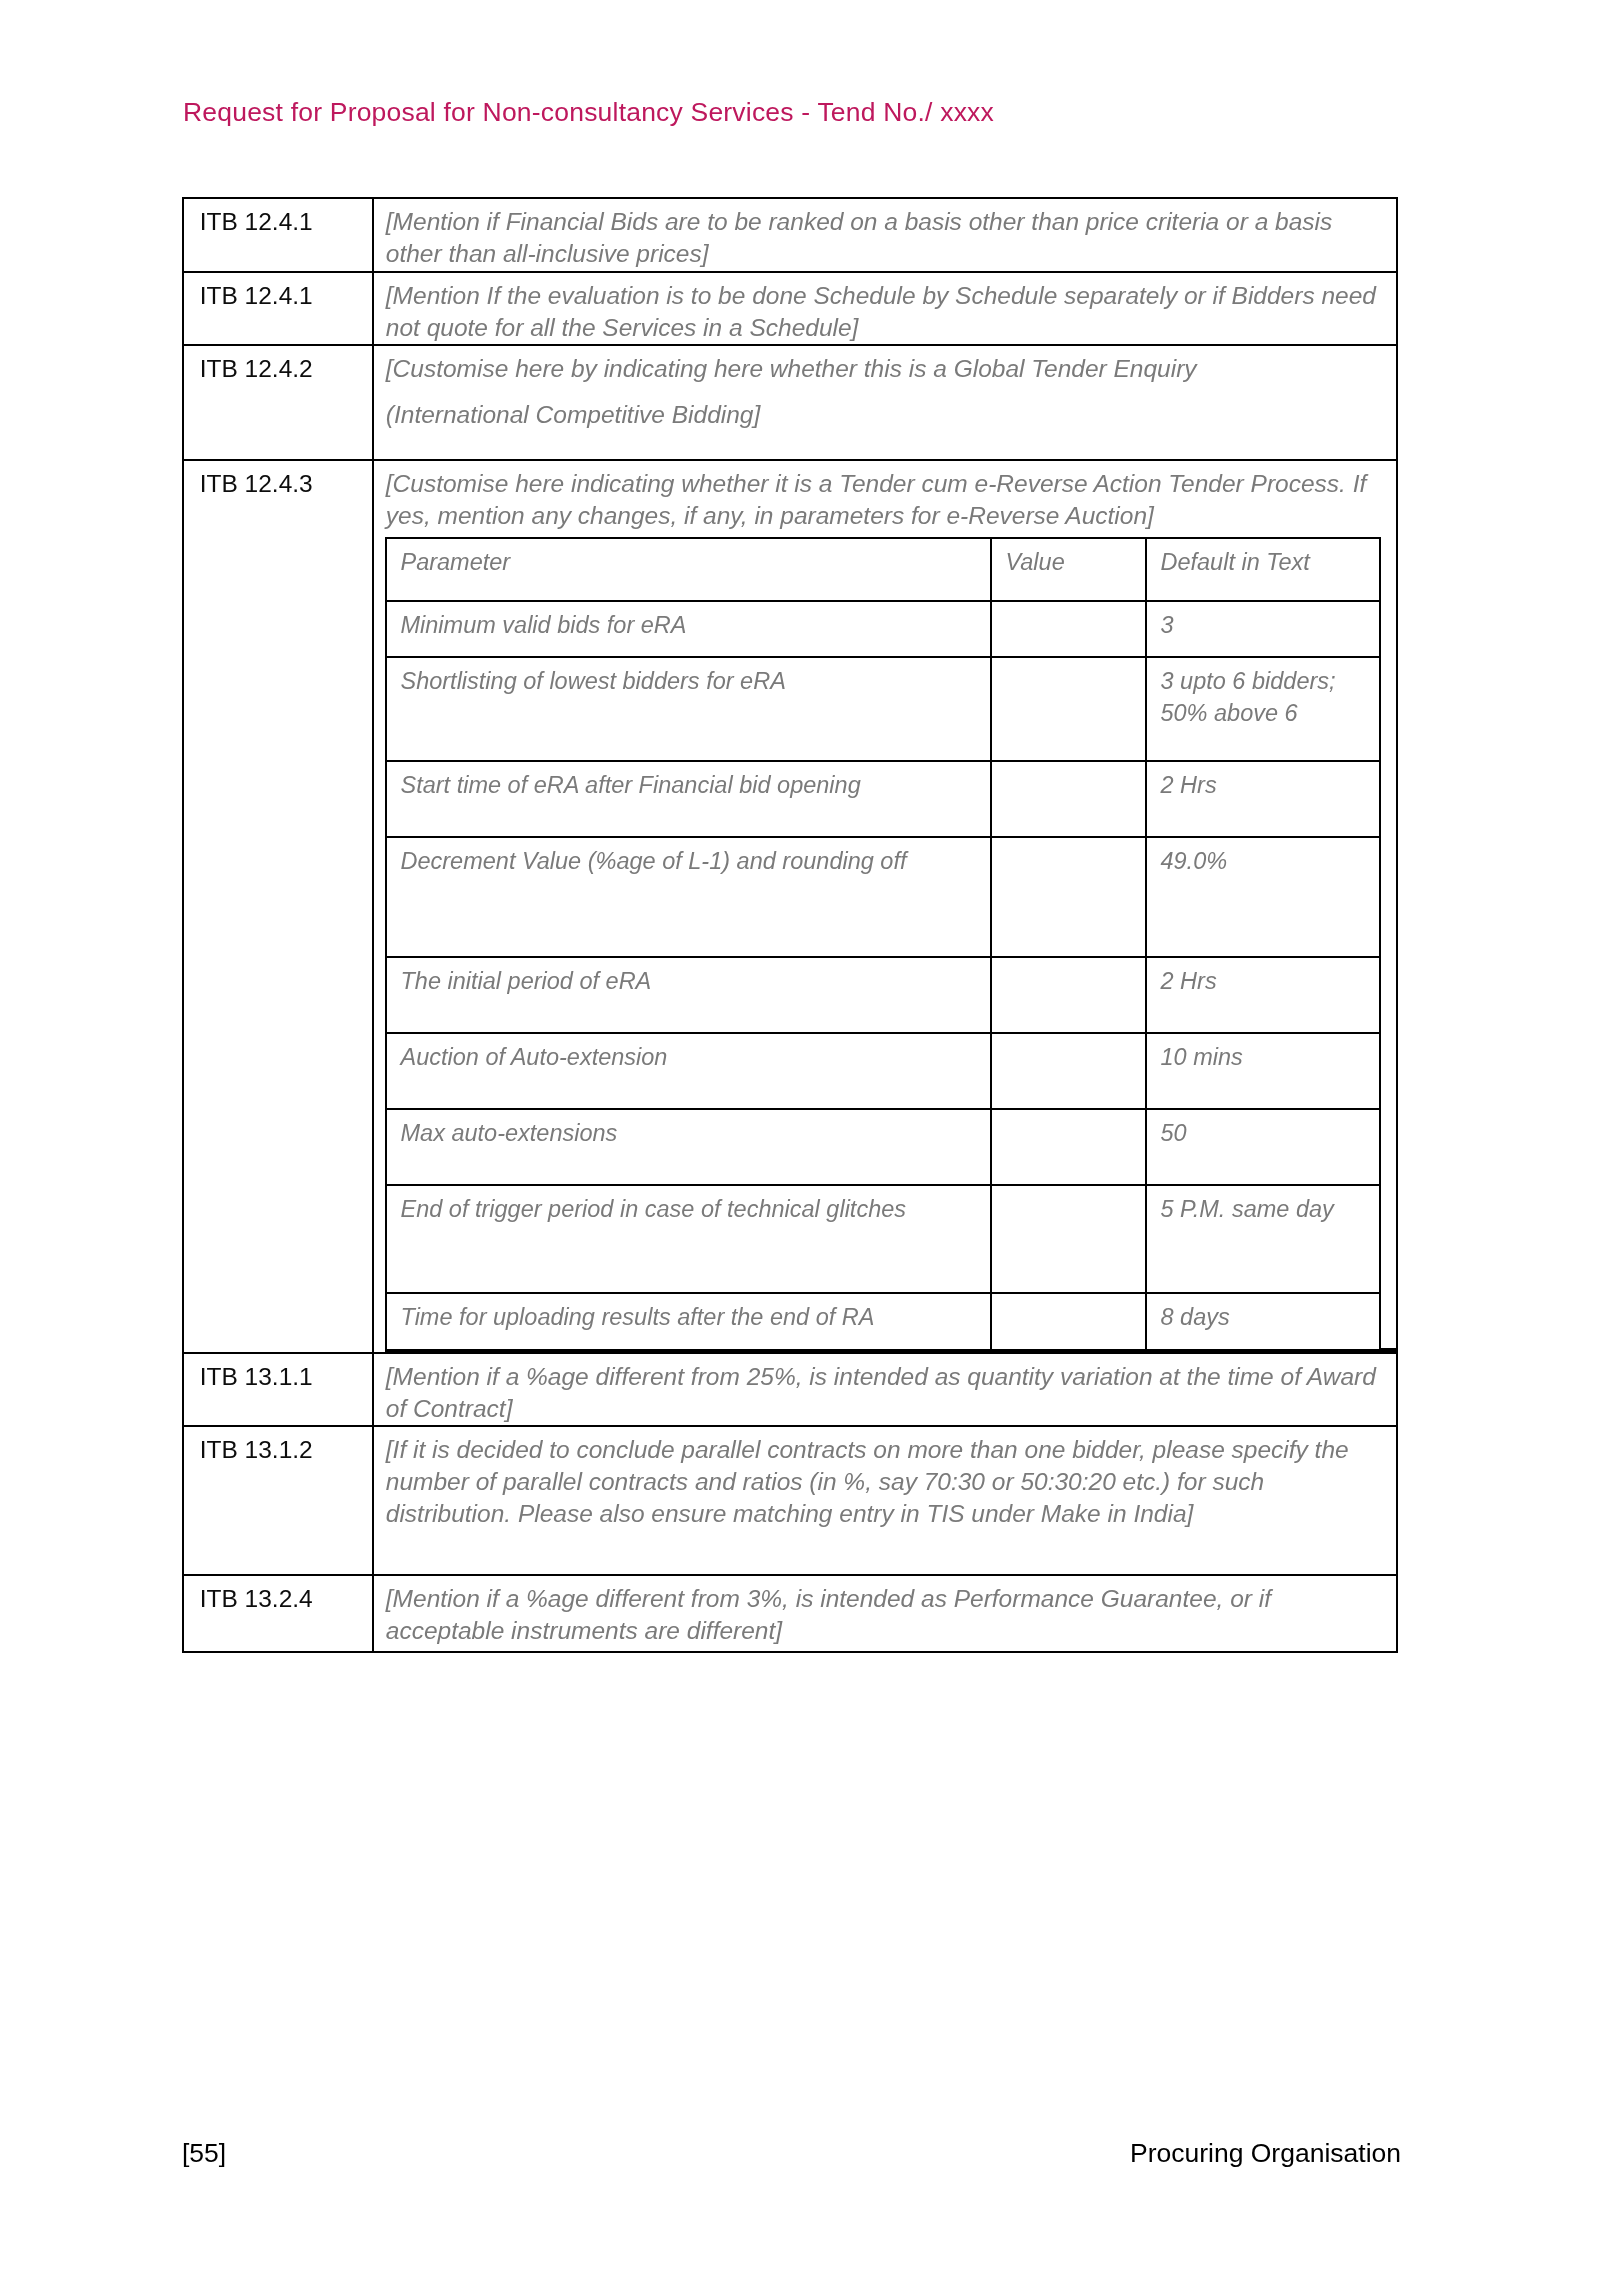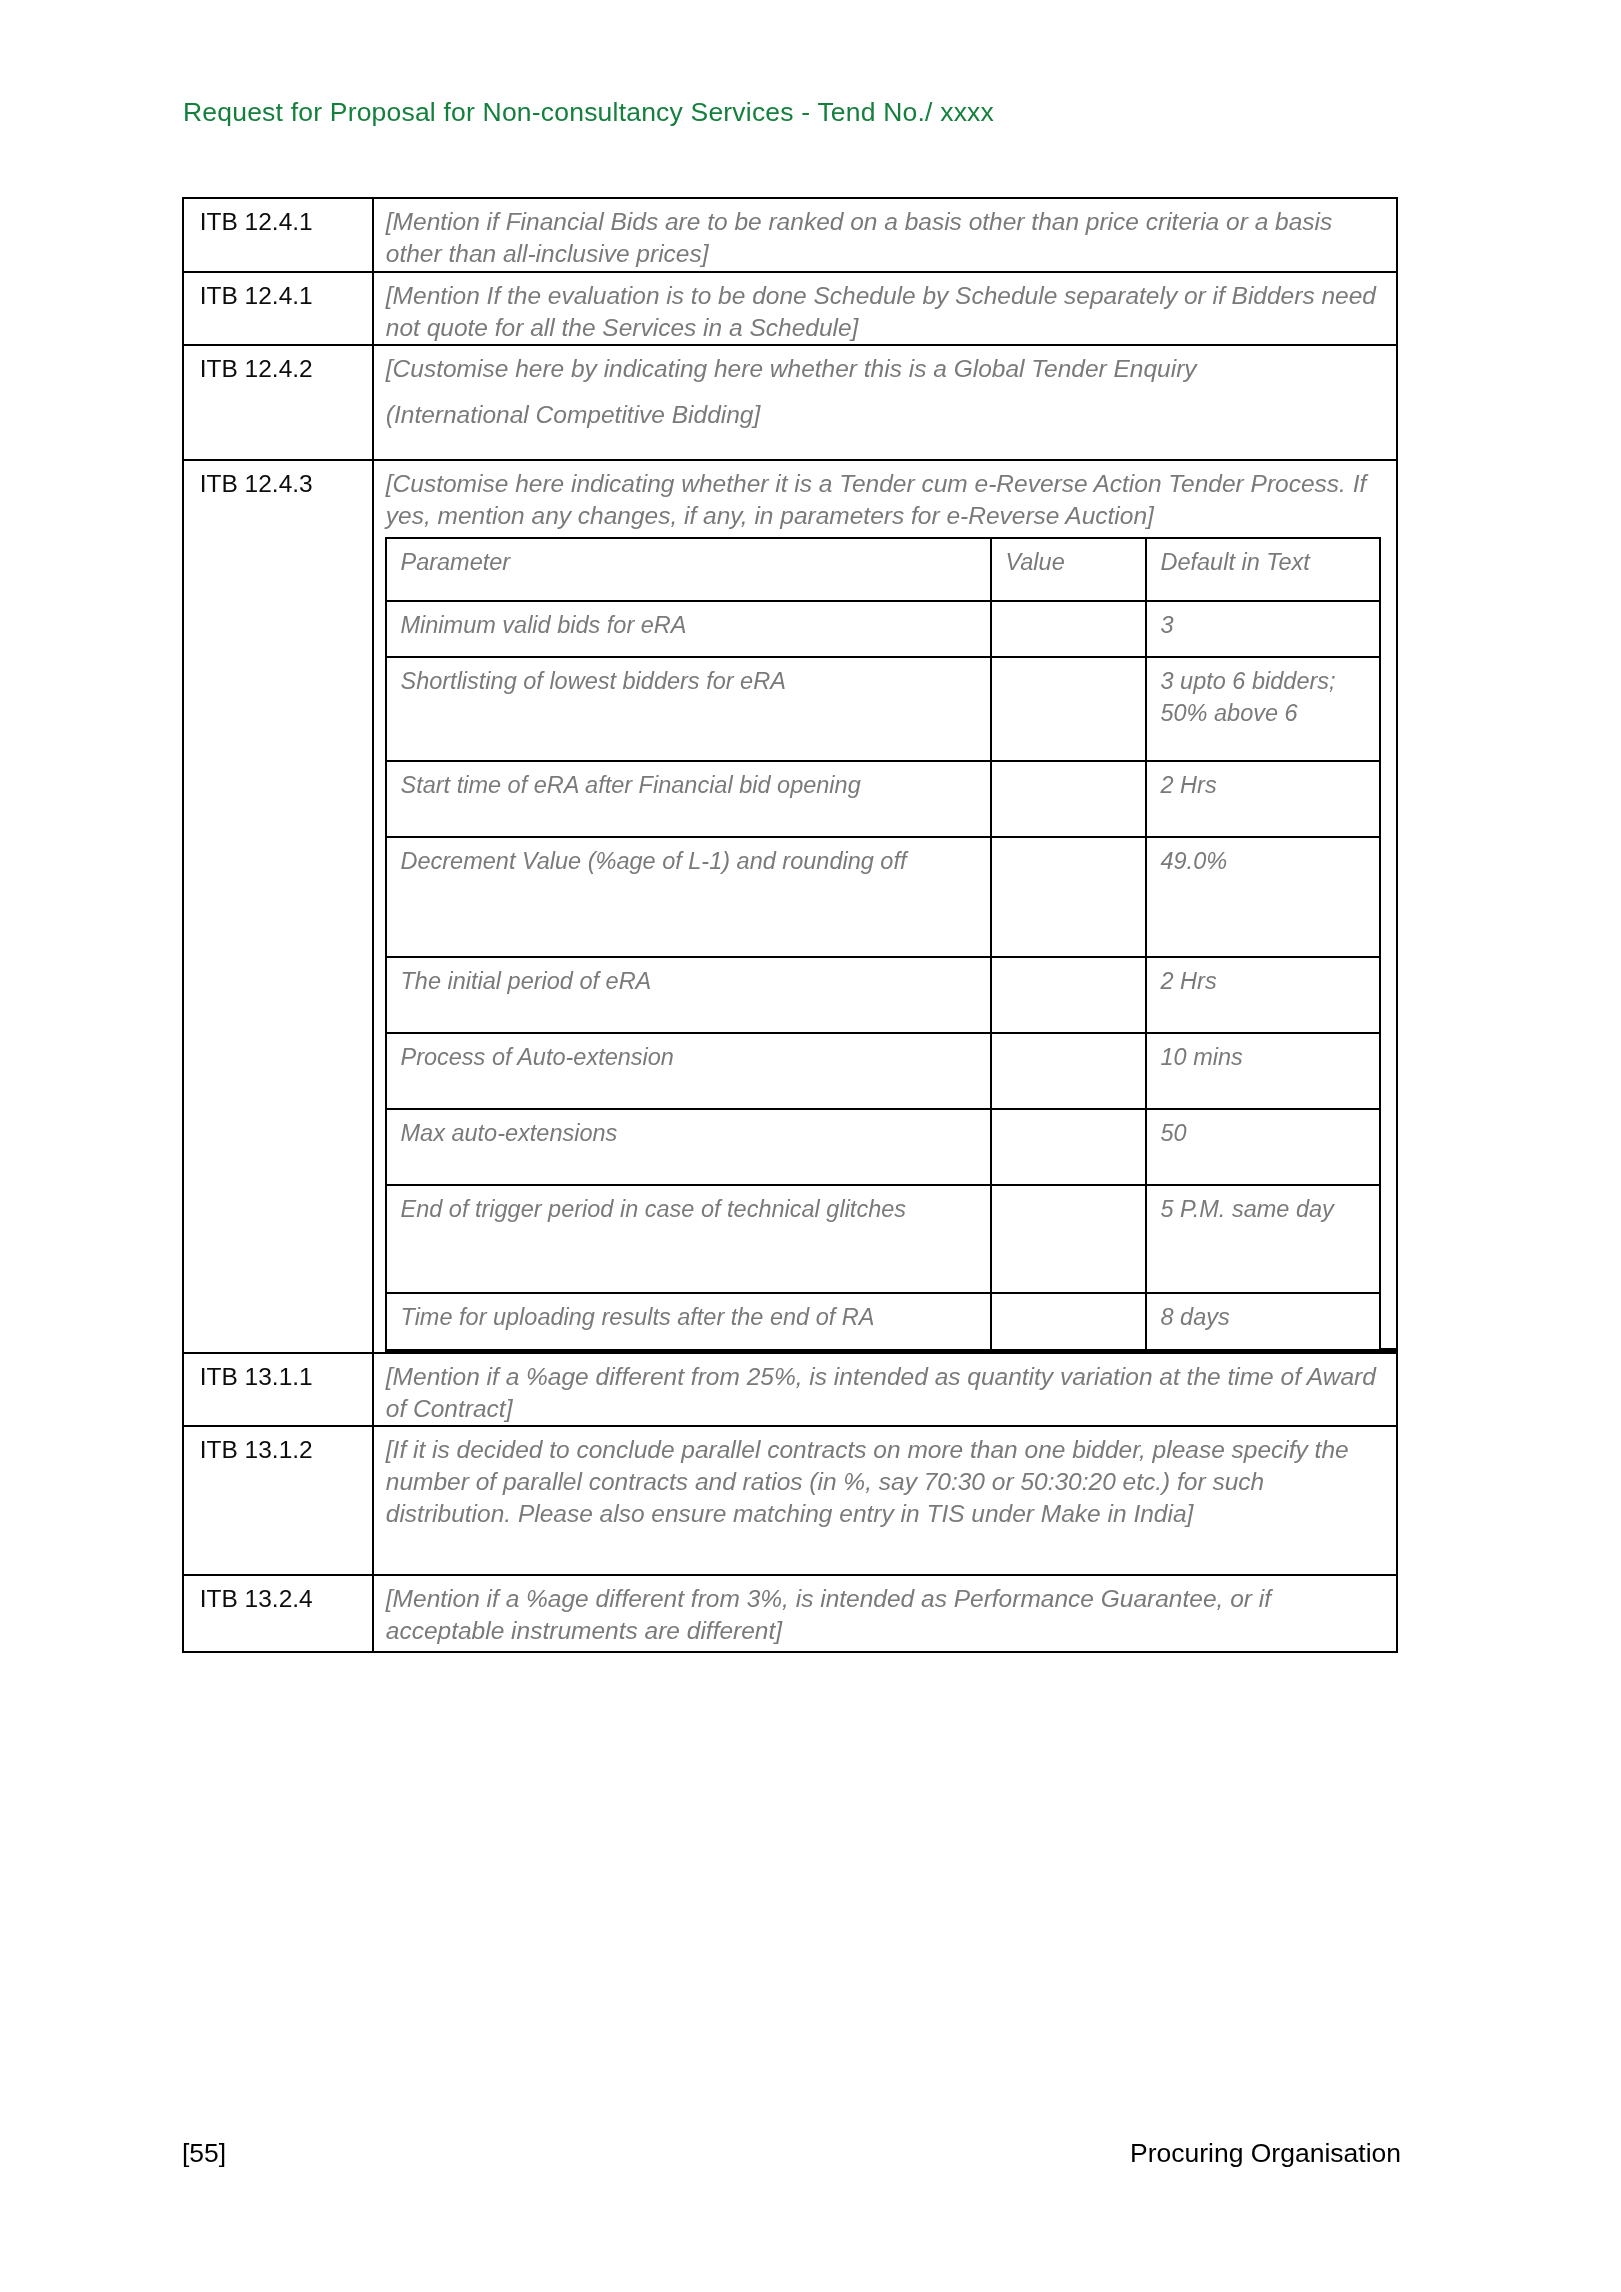--- a/index.html
+++ b/index.html
@@ -5,21 +5,21 @@
   html,body{margin:0;padding:0;background:#ffffff;}
   .page{
     position:relative;
     width:1621px;height:2293px;
     background:#ffffff;
     font-family:"Liberation Sans", sans-serif;
     overflow:hidden;
   }
   .doc-header{
     position:absolute;left:183px;top:97px;
-    font-size:26.5px;color:#15803d;letter-spacing:0.2px;
+    font-size:26.5px;color:#be185d;letter-spacing:0.2px;
     white-space:nowrap;
   }
   
   table.itb{
     position:absolute;left:182px;top:197px;
     width:1214px;
     border-collapse:collapse;table-layout:fixed;
   }
   table.itb > tbody > tr > td{
     border:2px solid #000000;
@@ -141,21 +141,21 @@
                   <td class="param">Decrement Value (%age of L-1) and rounding off</td>
                   <td></td>
                   <td>49.0%</td>
                 </tr>
                 <tr class="e66">
                   <td class="param">The initial period of eRA</td>
                   <td></td>
                   <td>2 Hrs</td>
                 </tr>
                 <tr class="e66">
-                  <td class="param">Process of Auto-extension</td>
+                  <td class="param">Auction of Auto-extension</td>
                   <td></td>
                   <td>10 mins</td>
                 </tr>
                 <tr class="e66">
                   <td class="param">Max auto-extensions</td>
                   <td></td>
                   <td>50</td>
                 </tr>
                 <tr class="e110">
                   <td class="param">End of trigger period in case of technical glitches</td>

